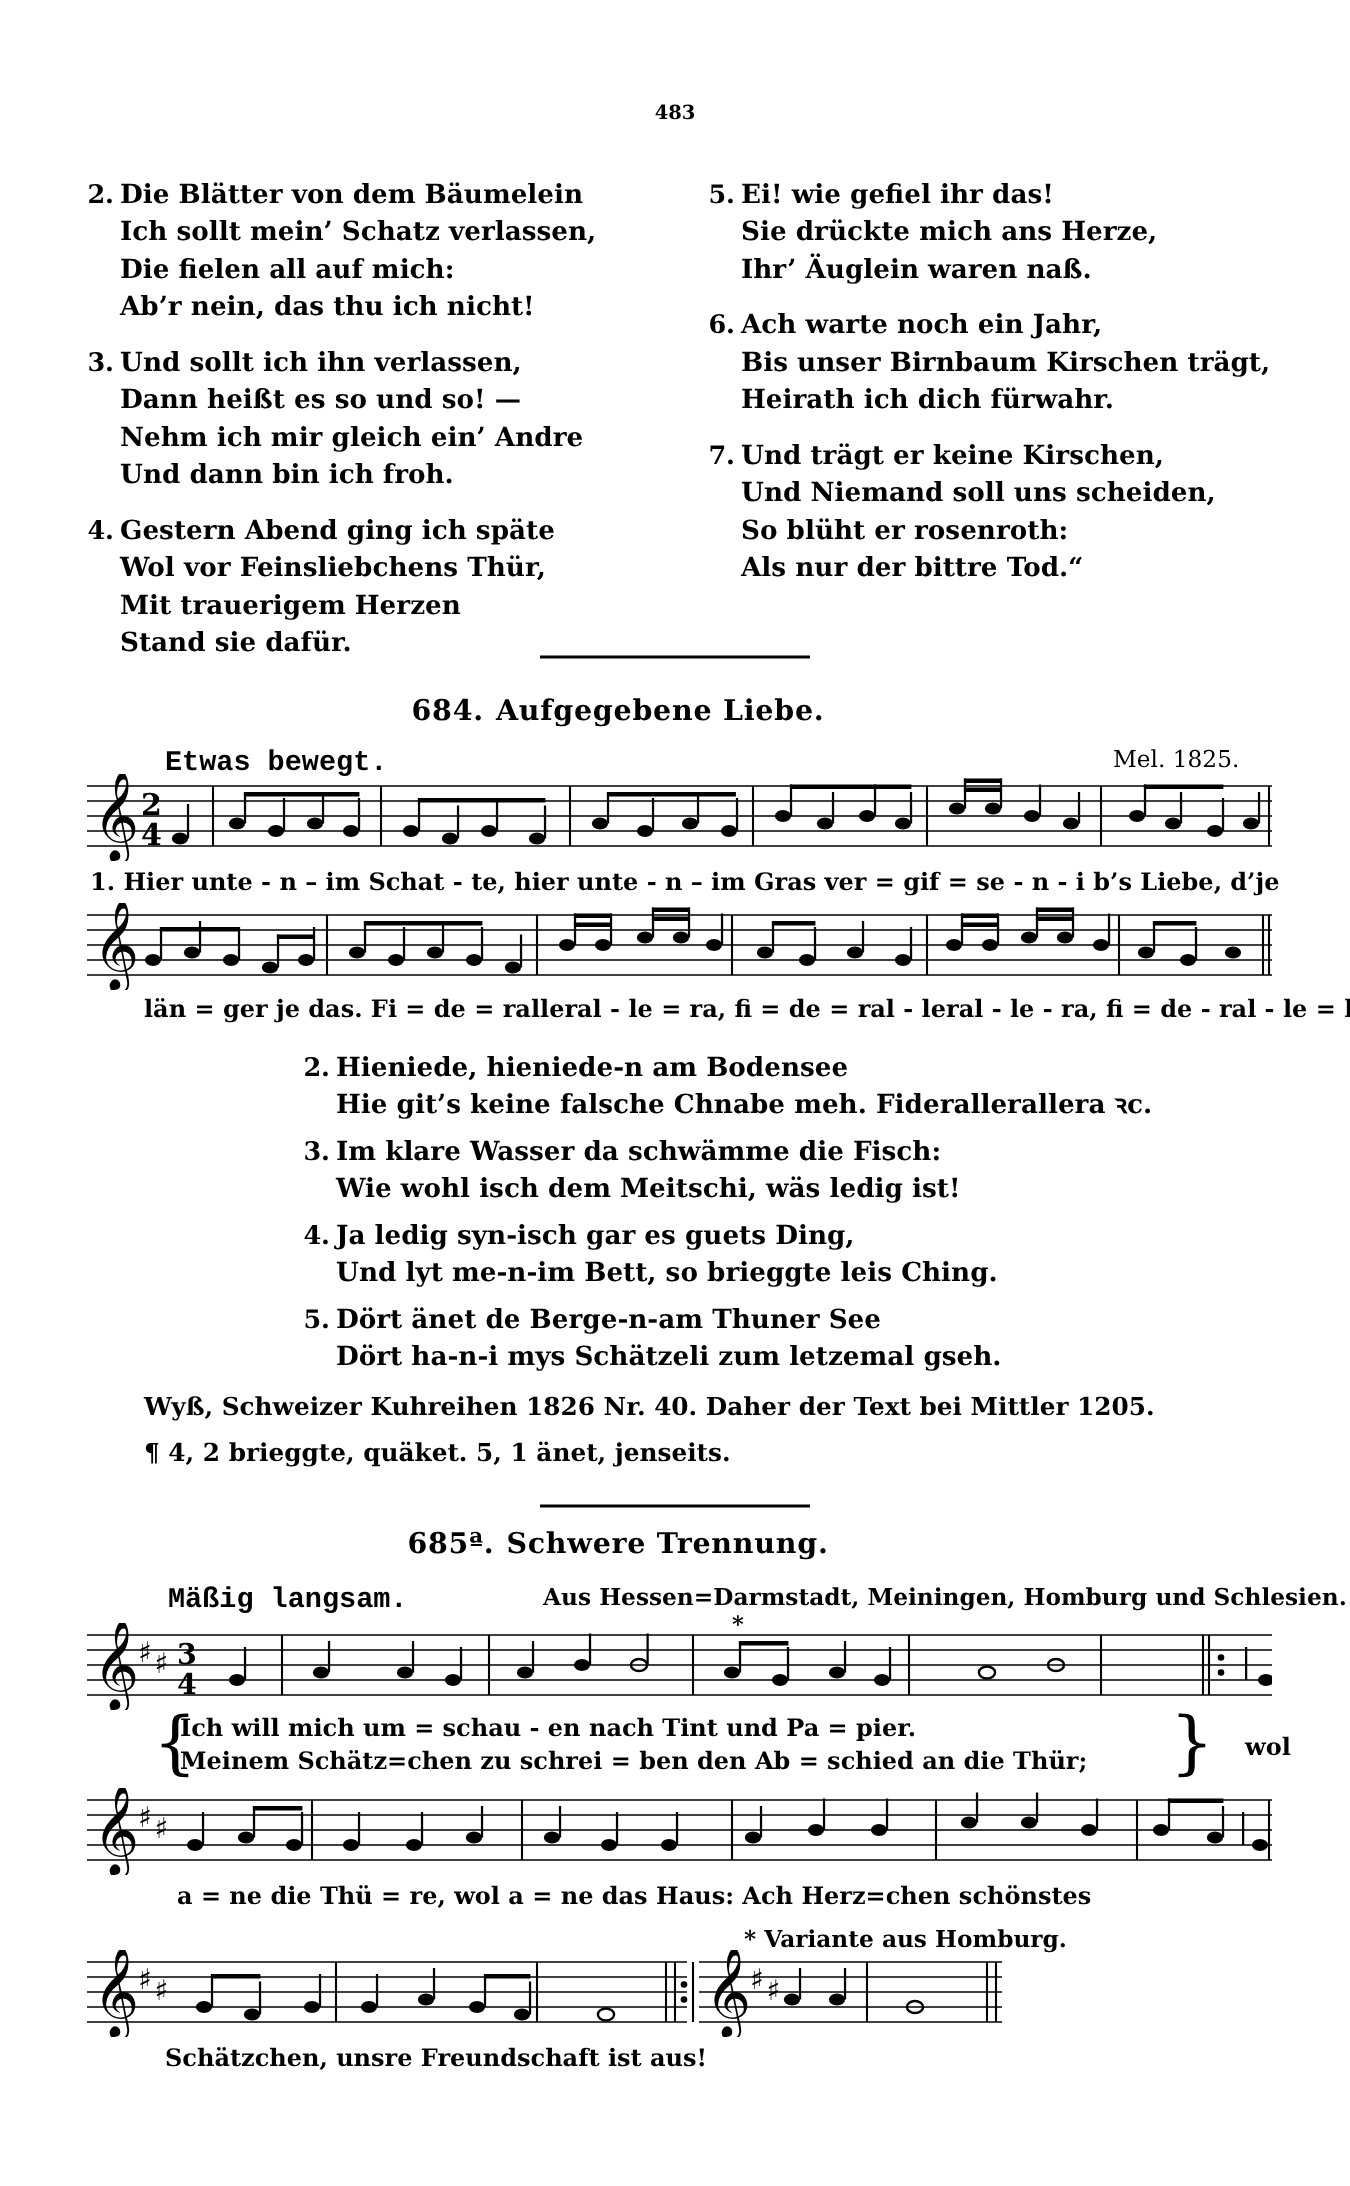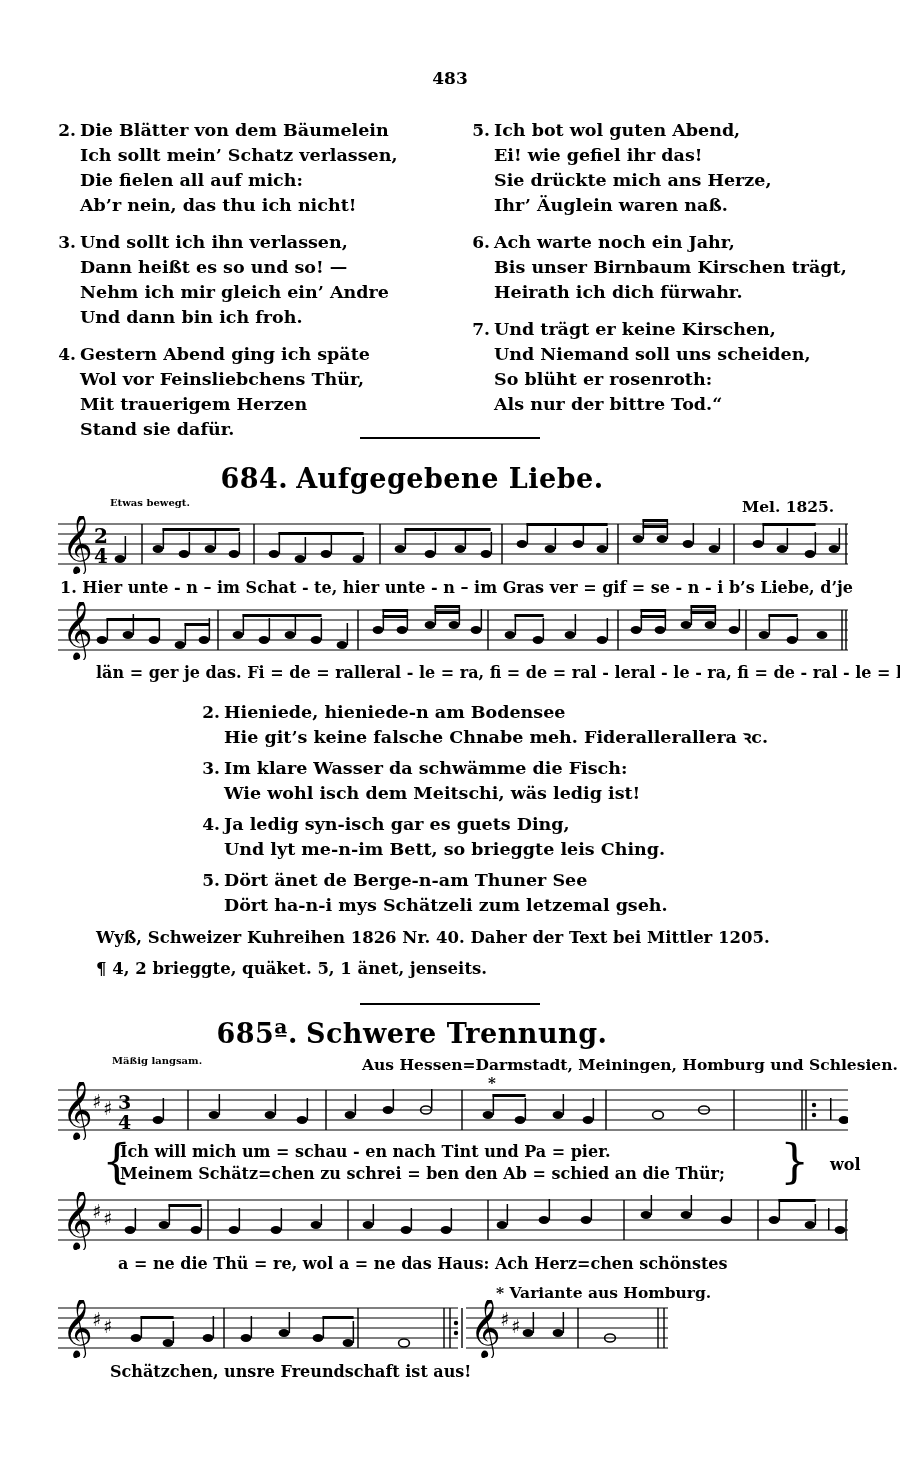--- a/index.html
+++ b/index.html
@@ -19,21 +19,21 @@
     position: relative;
     width: 900px;
     height: 1457px;
   }
   .page-number {
     position: absolute;
     top: 68px;
     left: 0;
     width: 900px;
     text-align: center;
-    font-size: 17px;
+    font-size: 13px;
     font-weight: bold;
     font-family: "DejaVu Serif", serif;
   }
   
   .verses {
     position: absolute;
     top: 118px;
     left: 50px;
     width: 800px;
     display: flex;
@@ -68,36 +68,37 @@
   .rule {
     position: absolute;
     height: 2px;
     background: #000;
   }
   
   .song-head {
     position: absolute;
     width: 824px;
     text-align: center;
-    font-size: 27px;
+    font-size: 19px;
     font-weight: bold;
     letter-spacing: 0.5px;
   }
   .song-head .num {
     margin-right: 8px;
   }
   .tempo {
     position: absolute;
-    font-size: 10px;
-    font-weight: bold;
+    font-size: 19px;
+    font-weight: bold;
+    font-family: Liberation Mono, monospace;
   }
   .mel {
     position: absolute;
     font-size: 15.5px;
-    font-weight: bold;
+    font-weight: normal;
   }
   .source-line {
     position: absolute;
     font-size: 15.5px;
     font-weight: bold;
     white-space: nowrap;
   }
   
   .staff {
     position: absolute;
@@ -180,21 +181,20 @@
           <div>Mit trauerigem Herzen</div>
           <div>Stand sie dafür.</div>
         </div>
       </div>
     </div>
 
     <div class="verse-col">
       <div class="stanza">
         <div class="stanza-num">5.</div>
         <div class="stanza-lines">
-          <div>Ich bot wol guten Abend,</div>
           <div>Ei! wie gefiel ihr das!</div>
           <div>Sie drückte mich ans Herze,</div>
           <div>Ihr’ Äuglein waren naß.</div>
         </div>
       </div>
       <div class="stanza">
         <div class="stanza-num">6.</div>
         <div class="stanza-lines">
           <div>Ach warte noch ein Jahr,</div>
           <div>Bis unser Birnbaum Kirschen trägt,</div>

